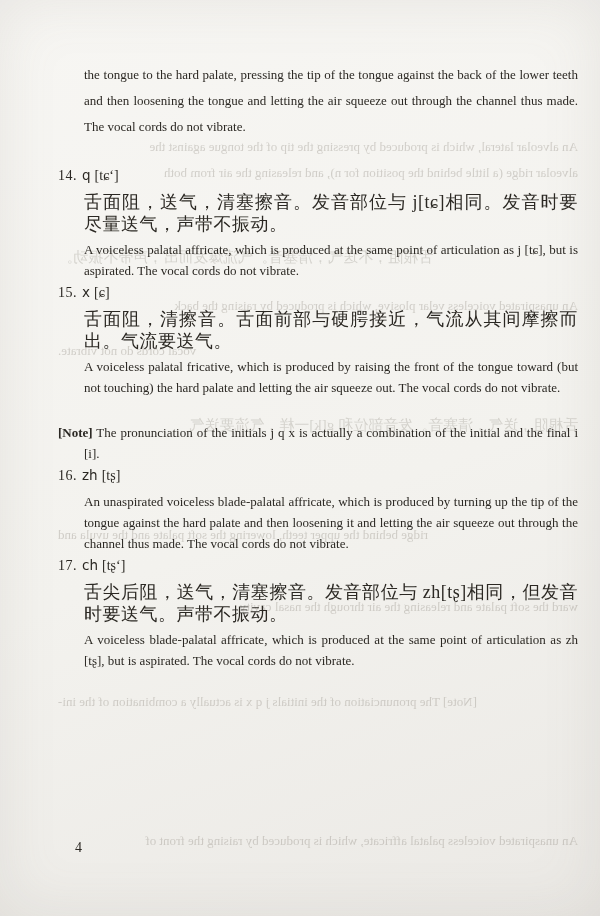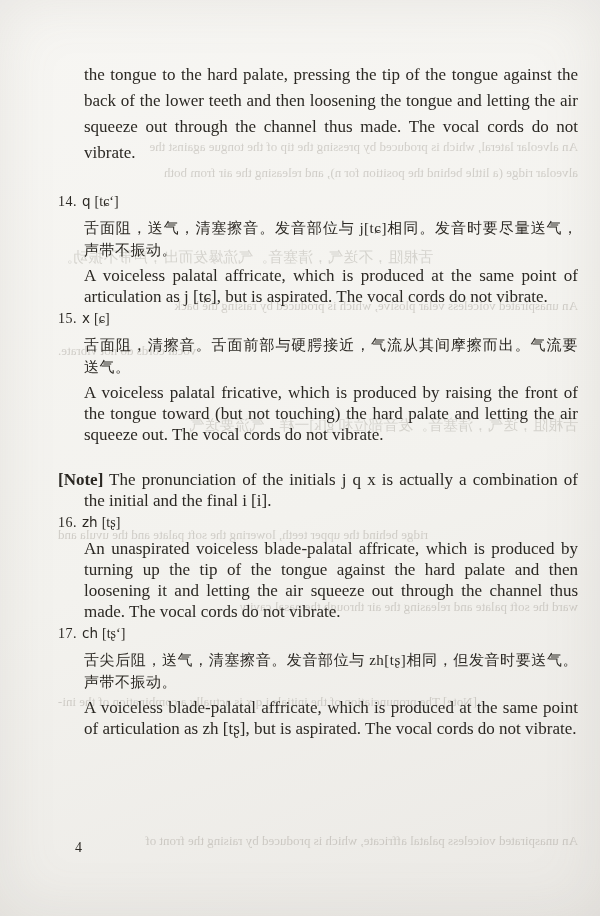--- a/index.html
+++ b/index.html
@@ -26,25 +26,25 @@
     white-space:nowrap; overflow:hidden;
     pointer-events:none;
   }
   .ghost.zh { font-size:15px; color:rgba(125,120,110,0.26); }
   .ghost.right { text-align:right; }
 
   .content { position:absolute; inset:0; padding:62px 22px 0 58px; box-sizing:border-box; }
 
   p { margin:0; }
   .en {
-    font-size:17px; line-height:21px;
+    font-size:13px; line-height:21px;
     text-align:justify;
   }
   .zhtext {
-    font-size:15px; line-height:22px;
+    font-size:18px; line-height:22px;
     text-align:justify;
     letter-spacing:0.5px;
   }
   .intro { margin-left:26px; line-height:26px; }
 
   .entry { }
   .entry.first { margin-top:24px; }
   .entry-head { font-size:14px; line-height:22px; }
   .entry-head .num { letter-spacing:0.5px; }
   .entry-head .pinyin { font-family:"DejaVu Sans","Liberation Sans",sans-serif; font-size:13.5px; margin-left:5px; }

